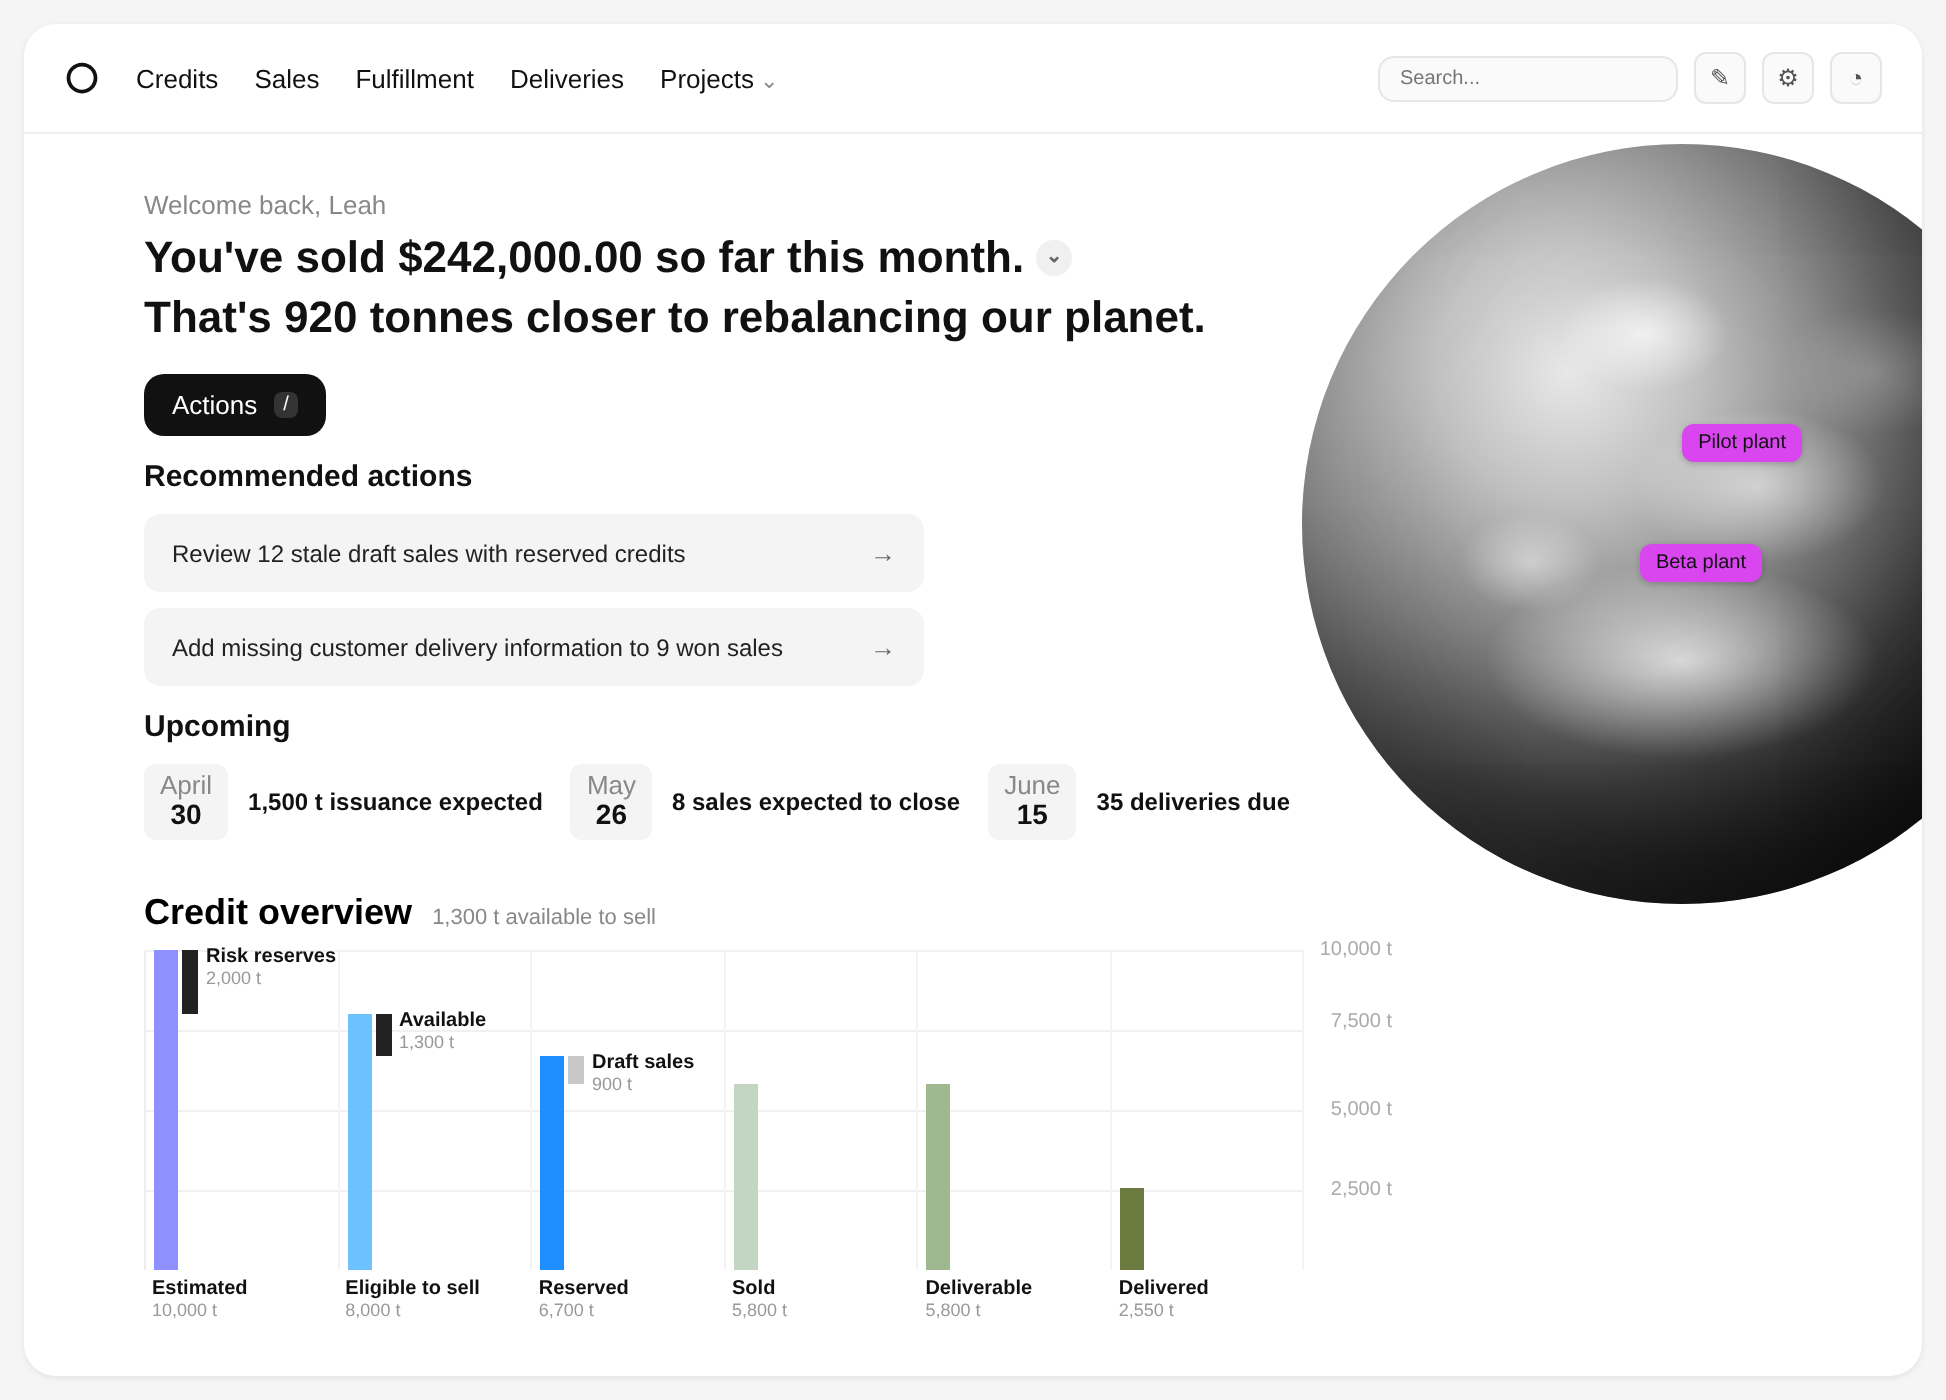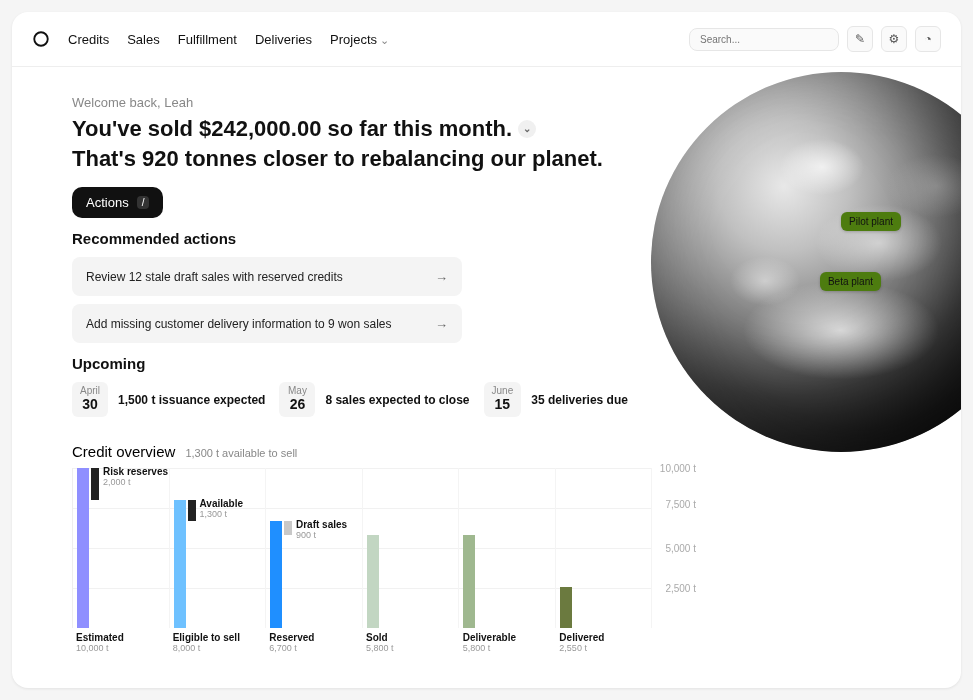--- a/index.html
+++ b/index.html
@@ -19,43 +19,43 @@
 .headline-row{display:flex;align-items:center;gap:6px}
 .hl-chev{width:18px;height:18px;border-radius:50%;background:#f0f0f0;display:flex;align-items:center;justify-content:center;font-size:10px;color:#666;cursor:pointer}
 .actions-btn{margin-top:14px;background:#111;color:#fff;border:none;border-radius:10px;padding:8px 14px;font-size:13px;font-weight:500;display:inline-flex;align-items:center;gap:8px;cursor:pointer}
 .actions-btn .kbd{background:#333;border-radius:4px;padding:1px 5px;font-size:10px}
 .section-title{font-size:15px;font-weight:700;color:#111;margin-top:12px;margin-bottom:10px}
 .rec-item{background:#f4f4f4;border-radius:8px;padding:12px 14px;font-size:12px;font-weight:500;color:#222;display:flex;align-items:center;justify-content:space-between;width:390px;margin-bottom:8px;cursor:pointer}
 .rec-item .arrow{color:#666;font-size:13px}
 .upcoming{display:flex;gap:14px;align-items:center}
 .up-item{display:flex;gap:10px;align-items:center}
 .date-chip{background:#f4f4f4;border-radius:6px;padding:4px 8px;text-align:center;min-width:36px}
-.date-chip .mo{font-size:10px;color:#888;display:block;line-height:1}
+.date-chip .mo{font-size:13px;color:#888;display:block;line-height:1}
 .date-chip .dy{font-size:14px;font-weight:600;color:#111;display:block;line-height:1.2}
 .up-text{font-size:12px;font-weight:600;color:#111}
 .credit-head{display:flex;align-items:baseline;gap:10px;margin-top:26px;margin-bottom:8px}
-.credit-head h3{font-size:15px;font-weight:400}
+.credit-head h3{font-size:18px;font-weight:700}
 .credit-sub{font-size:11px;color:#888}
 .chart{position:relative;width:580px;height:160px;border-left:1px solid #eee}
 .grid-line{position:absolute;left:0;right:0;border-top:1px solid #f1f1f1}
 .y-label{position:absolute;right:-44px;font-size:10px;color:#aaa;transform:translateY(-50%)}
 .bars{position:absolute;inset:0;display:flex}
 .col{flex:1;position:relative;border-right:1px solid #f4f4f4}
 .bar{position:absolute;bottom:0;width:12px;left:4px}
 .bar2{position:absolute;width:8px;left:18px}
 .lbl{position:absolute;font-size:10px;font-weight:700;color:#111;white-space:nowrap}
 .lbl .sub{display:block;font-weight:400;color:#999;font-size:9px}
 .cat-labels{display:flex;width:580px;margin-top:4px}
 .cat-labels .c{flex:1;padding-left:4px}
 .cat-labels .nm{font-size:10px;font-weight:700;color:#111}
 .cat-labels .vl{font-size:9px;color:#999}
 .globe{position:absolute;top:60px;right:-70px;width:380px;height:380px;border-radius:50%;background:radial-gradient(circle at 35% 30%,#e8e8e8 0%,#c0c0c0 18%,#888 36%,#444 58%,#1a1a1a 78%,#000 100%);overflow:hidden}
 .globe::before{content:"";position:absolute;inset:0;background:radial-gradient(ellipse 60px 40px at 45% 25%,rgba(255,255,255,.7),transparent 70%),radial-gradient(ellipse 90px 55px at 60% 45%,rgba(255,255,255,.55),transparent 70%),radial-gradient(ellipse 140px 70px at 50% 68%,rgba(255,255,255,.75),transparent 70%),radial-gradient(ellipse 50px 35px at 30% 55%,rgba(255,255,255,.45),transparent 70%),radial-gradient(ellipse 70px 45px at 75% 30%,rgba(180,180,180,.5),transparent 70%)}
 .globe::after{content:"";position:absolute;inset:0;border-radius:50%;box-shadow:inset -40px -40px 80px rgba(0,0,0,.6),inset 20px 20px 50px rgba(255,255,255,.15)}
-.pin{position:absolute;background:#4d7c0f;border-radius:6px;padding:4px 8px;font-size:10px;font-weight:500;color:#111;box-shadow:0 1px 3px rgba(0,0,0,.2);z-index:2}
+.pin{position:absolute;background:#d946ef;border-radius:6px;padding:4px 8px;font-size:10px;font-weight:500;color:#111;box-shadow:0 1px 3px rgba(0,0,0,.2);z-index:2}
 .pin1{top:200px;right:60px}
 .pin2{top:260px;right:80px}
 </style>
 </head>
 <body>
 
 <div class="app">
   <div class="topbar">
     <svg class="logo" viewBox="0 0 24 24">
         <circle cx="12" cy="12" r="9" fill="none" stroke="#111" stroke-width="2.5"></circle>

